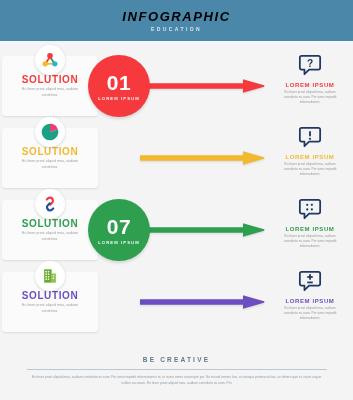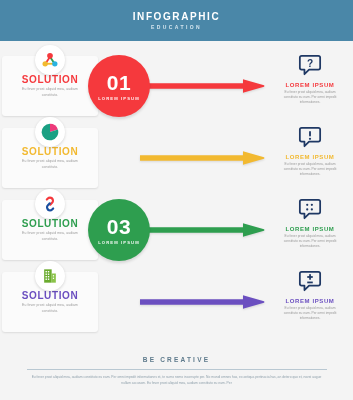--- a/index.html
+++ b/index.html
@@ -14,24 +14,25 @@
   
   .header {
     height:41px;
     background:#4a87a8;
     display:flex;
     flex-direction:column;
     align-items:center;
     justify-content:center;
   }
   .header-title {
-    color:#ffffff;
-    font-size:10px;
+    color:#000000;
+    font-size:13px;
     font-weight:bold;
     letter-spacing:1.6px;
+    font-style:italic;
   }
   .header-sub {
     color:#d5e6ef;
     font-size:5px;
     font-weight:bold;
     letter-spacing:2.4px;
     margin-top:2.5px;
   }
 
   
@@ -272,21 +273,21 @@
           <path d="M14.5 5.5 a3.6 3.6 0 0 0 -5.1 0 l-1.2 1.2" fill="none" stroke="#f5393d" stroke-width="2.6" stroke-linecap="round"></path>
           <path d="M9.5 18.5 a3.6 3.6 0 0 1 0 -5.1 l2.2 -2.2" fill="none" stroke="#1a4fa0" stroke-width="2.6" stroke-linecap="round"></path>
           <path d="M9.5 18.5 a3.6 3.6 0 0 0 5.1 0 l1.2 -1.2" fill="none" stroke="#1a4fa0" stroke-width="2.6" stroke-linecap="round"></path>
         </svg>
       </div>
       <div class="left-title" style="color:#2e9e4f">SOLUTION</div>
       <div class="left-body">Eu fever prost aliquid mea, audiam constituto.</div>
     </div>
 
     <div class="num-circle" style="background:#2e9e4f">
-      <div class="num-text">03</div>
+      <div class="num-text">07</div>
       <div class="num-sub">LOREM IPSUM</div>
     </div>
 
     <div class="arrow">
       <svg width="125" height="14" viewBox="0 0 125 14">
         <path d="M0 4.2 H103 L103 0.6 Q103 0 103.8 0.45 L124 6.3 Q125 7 124 7.7 L103.8 13.55 Q103 14 103 13.4 L103 9.8 H0 Z" fill="#2e9e4f"></path>
       </svg>
     </div>
 
     <div class="right-panel">

